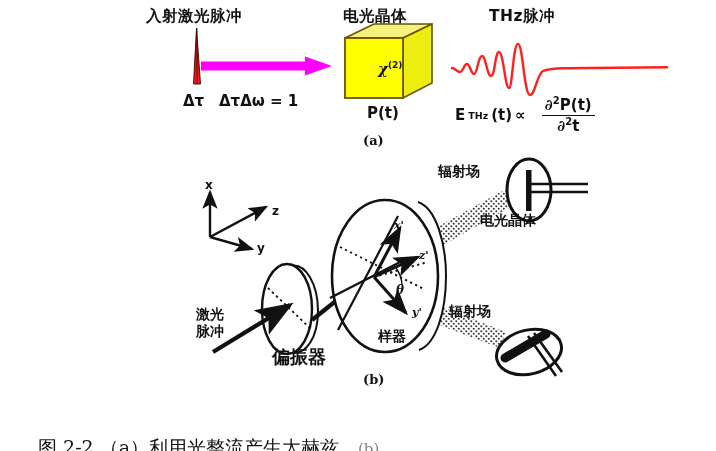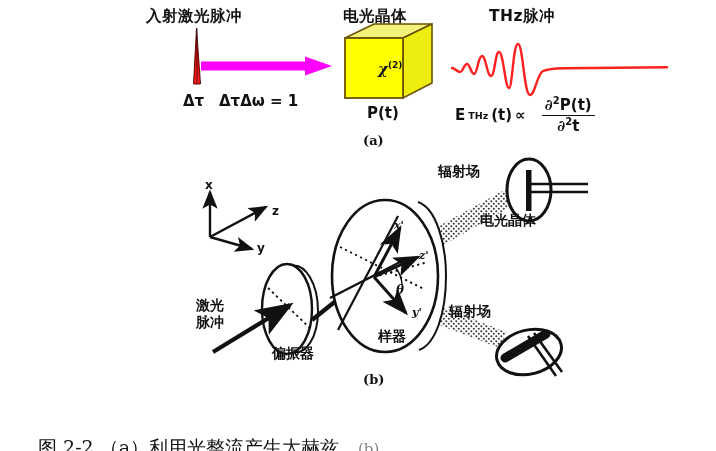--- a/index.html
+++ b/index.html
@@ -35,22 +35,22 @@
   #formula{left:455px;top:96px;font-size:15px;font-weight:bold;color:#111;
            font-family:"DejaVu Sans",sans-serif;display:flex;align-items:center;gap:3px;}
   #formula .sub{font-size:9.5px;vertical-align:-3px;}
   #formula .frac{display:inline-flex;flex-direction:column;align-items:center;
                  line-height:1.05;margin-left:13px;}
   #formula .frac .num{border-bottom:1.6px solid #111;padding:0 3px 1px 3px;}
   #formula .frac .den{padding:1px 3px 0 3px;}
   #formula .pd{font-family:"DejaVu Serif",serif;font-style:italic;}
   #formula .exp{font-size:10px;vertical-align:super;}
   
-  #lbl-laserpulse{left:196px;top:297px;font-size:14px;line-height:17px;text-align:left;}
-  #lbl-polarizer{left:272px;top:345px;font-size:14px;}
+  #lbl-laserpulse{left:196px;top:307px;font-size:14px;line-height:17px;text-align:left;font-family:Liberation Mono, monospace;}
+  #lbl-polarizer{left:272px;top:345px;font-size:18px;}
   #lbl-sample{left:378px;top:328px;font-size:14px;}
   #lbl-rad1{left:438px;top:163px;font-size:14px;}
   #lbl-rad2{left:449px;top:303px;font-size:14px;}
   #lbl-detector{left:480px;top:212px;font-size:14px;}
   #lbl-b{left:363px;top:372px;font-size:13px;font-weight:bold;color:#111;
          font-family:"DejaVu Serif",serif;}
   
   .axl{position:absolute;font-family:"DejaVu Sans",sans-serif;font-weight:bold;
        font-size:12px;color:#111;}
   #ax-x{left:205px;top:178px;}

